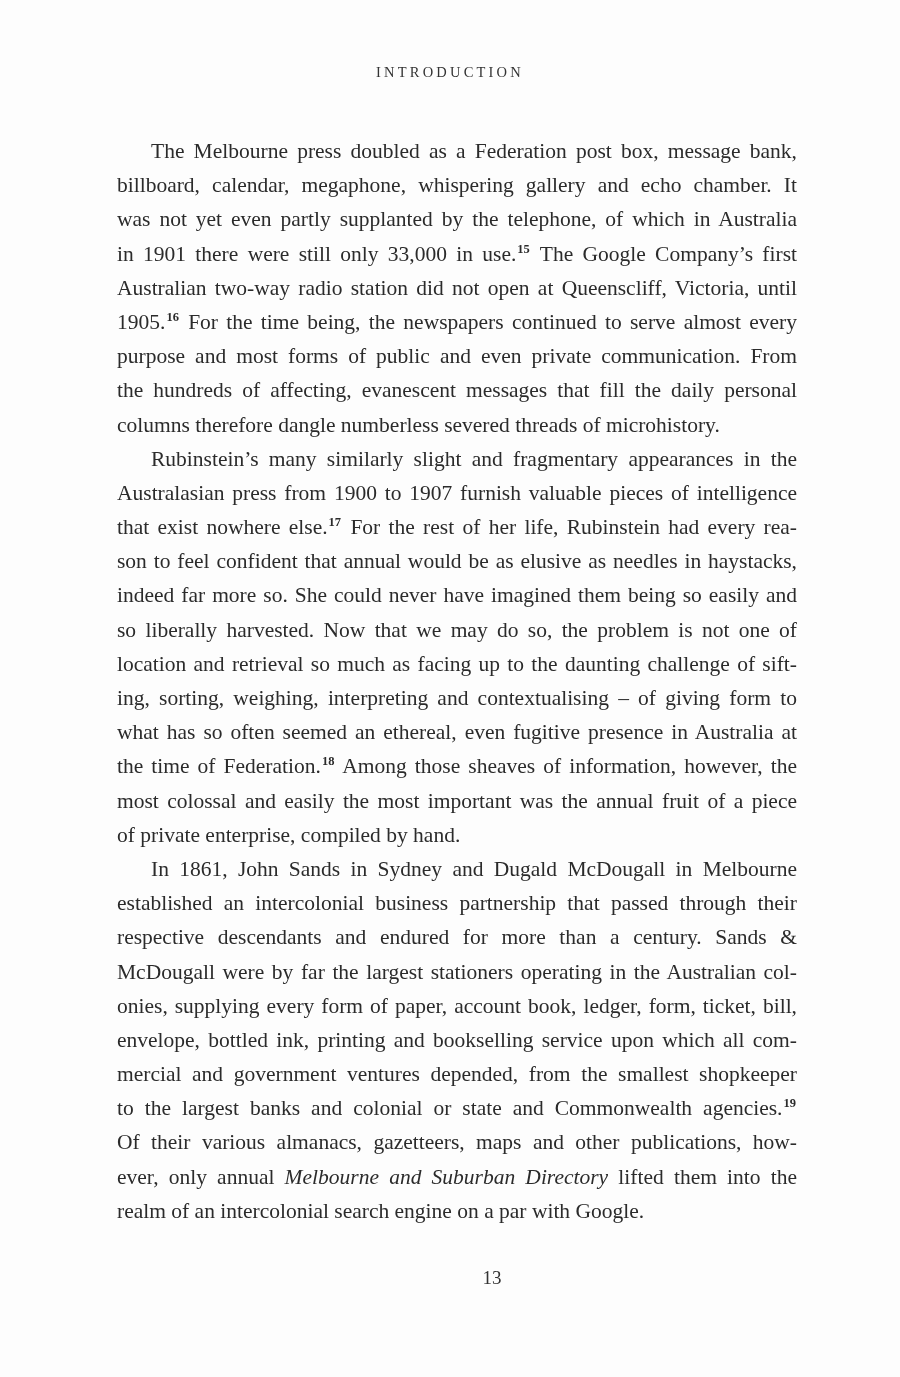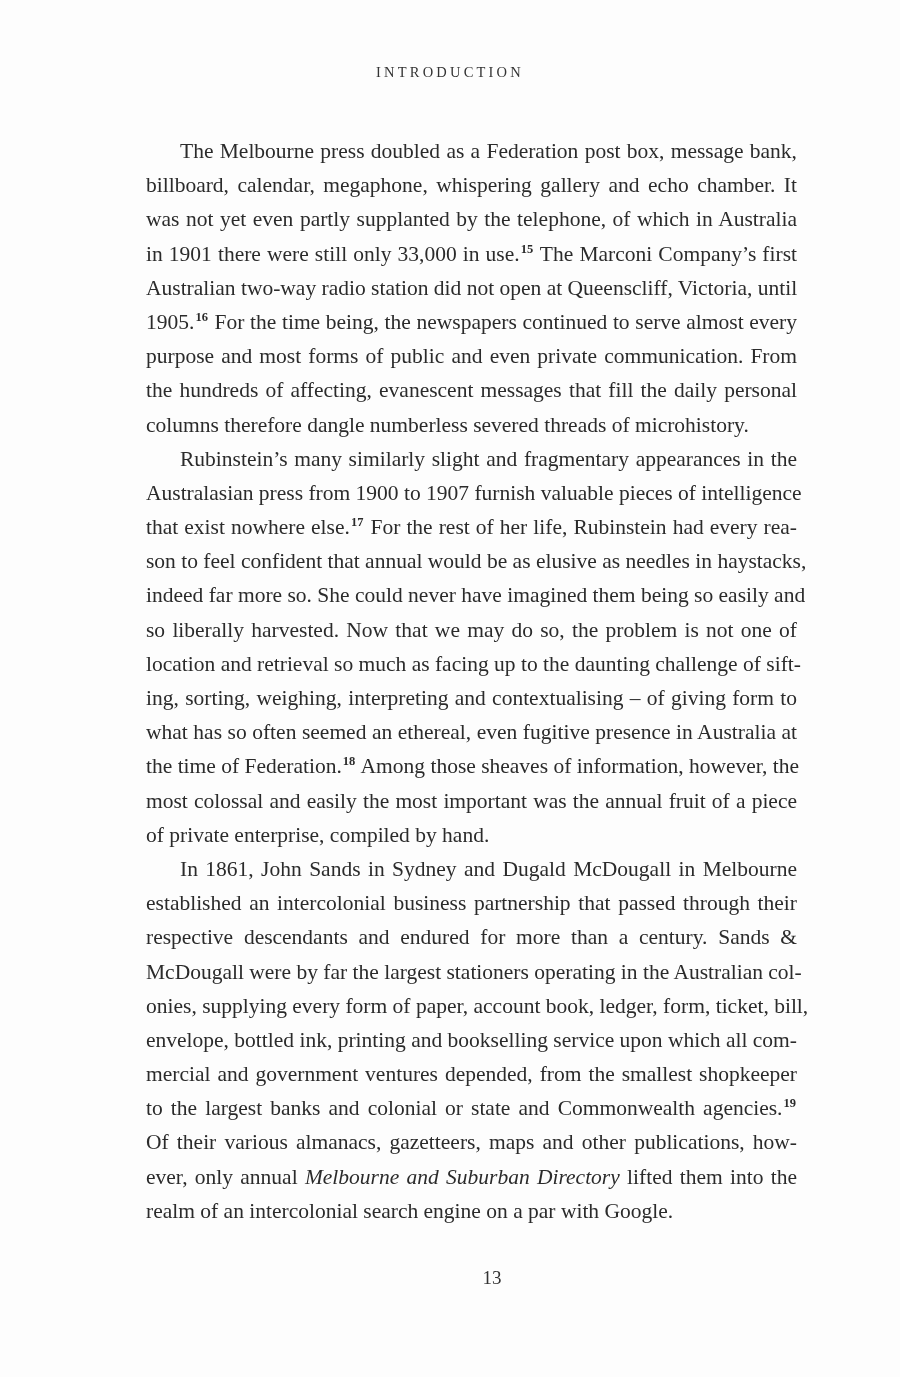--- a/index.html
+++ b/index.html
@@ -40,21 +40,20 @@
       font-size: 21.5px;
       line-height: 34.2px;
       color: #2b2b2b;
     }
     .line {
       display: block;
       height: 34.2px;
       white-space: nowrap;
       text-align: justify;
       text-align-last: justify;
-      margin-left: 29px;
     }
     .line.last {
       text-align-last: left;
     }
     .line.indent {
       padding-left: 34px;
     }
     sup.fn {
       font-size: 12.5px;
       line-height: 0;
@@ -81,21 +80,21 @@
 
 <div class="page">
   <div class="running-head">INTRODUCTION</div>
 
   <div class="text-block">
 
     <div>
       <span class="line indent"><span>The Melbourne press doubled as a Federation post box, message bank,</span></span>
       <span class="line"><span>billboard, calendar, megaphone, whispering gallery and echo chamber. It</span></span>
       <span class="line"><span>was not yet even partly supplanted by the telephone, of which in Australia</span></span>
-      <span class="line"><span>in 1901 there were still only 33,000 in use.</span><sup class="fn">15</sup><span> The Marconi Company’s first</span></span>
+      <span class="line"><span>in 1901 there were still only 33,000 in use.</span><sup class="fn">15</sup><span> The Google Company’s first</span></span>
       <span class="line"><span>Australian two-way radio station did not open at Queenscliff, Victoria, until</span></span>
       <span class="line"><span>1905.</span><sup class="fn">16</sup><span> For the time being, the newspapers continued to serve almost every</span></span>
       <span class="line"><span>purpose and most forms of public and even private communication. From</span></span>
       <span class="line"><span>the hundreds of affecting, evanescent messages that fill the daily personal</span></span>
       <span class="line last"><span>columns therefore dangle numberless severed threads of microhistory.</span></span>
     </div>
 
     <div>
       <span class="line indent"><span>Rubinstein’s many similarly slight and fragmentary appearances in the</span></span>
       <span class="line"><span>Australasian press from 1900 to 1907 furnish valuable pieces of intelligence</span></span>

